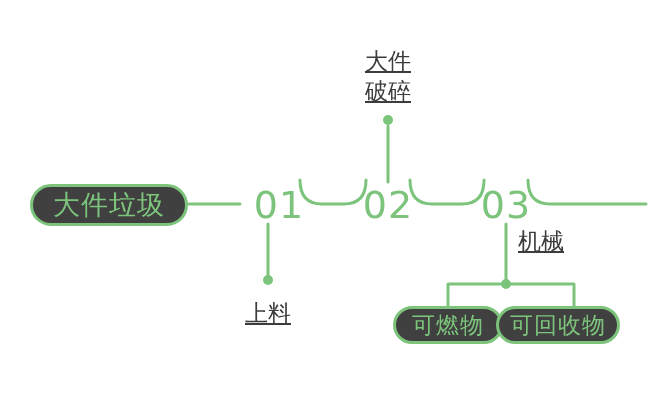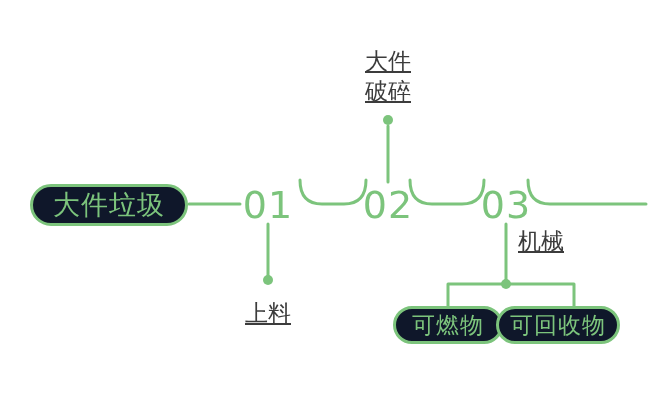--- a/index.html
+++ b/index.html
@@ -21,21 +21,21 @@
   }
   .pill {
     position: absolute;
     box-sizing: border-box;
     border: 3px solid #7cc47c;
     border-radius: 24px;
     color: #7cc47c;
     display: flex;
     align-items: center;
     justify-content: center;
-    background: #0f172a;
+    background: #404040;
     letter-spacing: 1px;
     white-space: nowrap;
   }
   .pill-source {
     left: 30px; top: 184px;
     width: 158px; height: 42px;
     font-size: 27px;
   }
   .pill-output {
     top: 306px;
@@ -48,21 +48,21 @@
     position: absolute;
     top: 183px;
     width: 60px;
     height: 44px;
     line-height: 44px;
     text-align: center;
     font-size: 38px;
     color: #7cc47c;
     letter-spacing: 1px;
   }
-  .step-number.n01 { left: 238px; }
+  .step-number.n01 { left: 249px; }
   .step-number.n02 { left: 358px; }
   .step-number.n03 { left: 476px; }
   .label-dark {
     position: absolute;
     color: #3c3c3c;
     font-size: 23px;
     line-height: 30px;
     white-space: nowrap;
     text-decoration: underline;
   }

